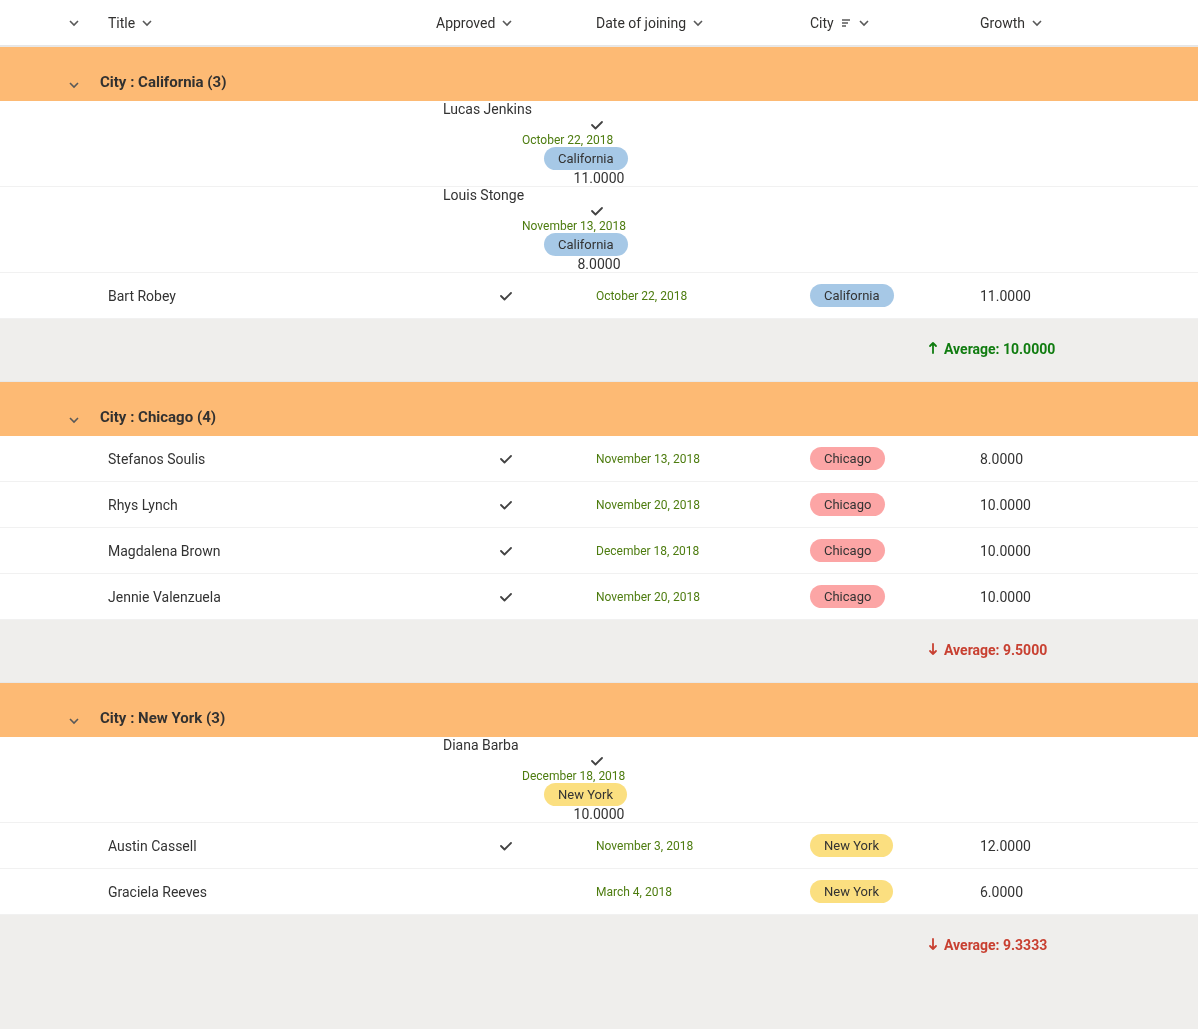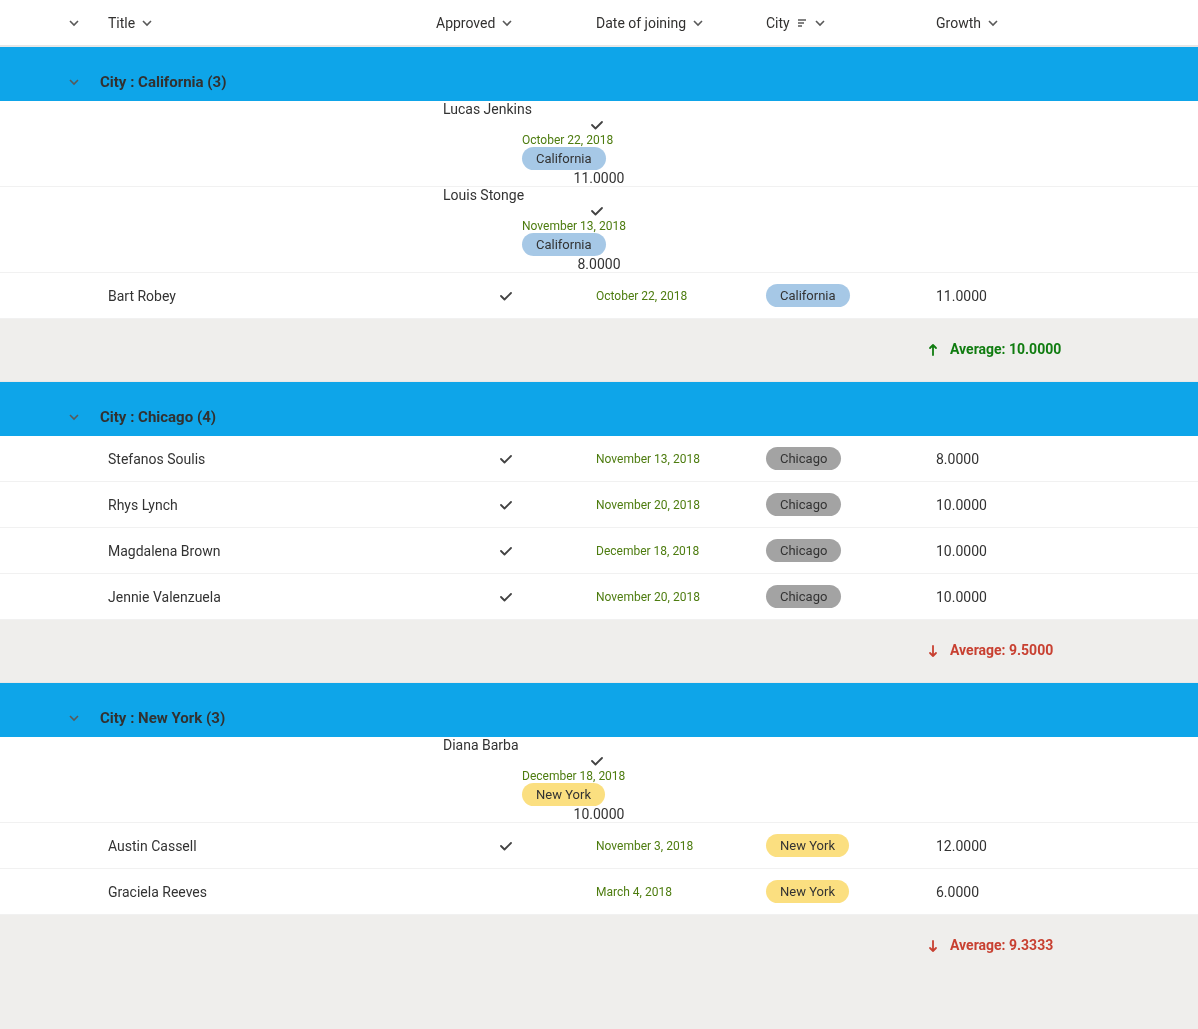--- a/index.html
+++ b/index.html
@@ -33,39 +33,39 @@
     .col {
       padding: 0 8px;
       display: flex;
       align-items: center;
       gap: 6px;
     }
     .col-expander { width: 100px; justify-content: flex-end; padding-right: 20px; }
     .col-title    { width: 328px; }
     .col-approved { width: 160px; }
     .col-date     { width: 170px; }
-    .col-city     { width: 170px; }
+    .col-city     { width: 170px; margin-left: 44px; }
     .col-growth   { flex: 1; }
     .header-cell {
       font-weight: 400;
       color: #323130;
     }
     .chevron-down {
       display: inline-block;
     }
     .chevron-down svg { width: 12px; height: 12px; display: block; }
     .chevron-down path { stroke: #595959; stroke-width: 1.6; fill: none; }
 
     .sort-lines-icon svg { width: 12px; height: 12px; display: block; }
     .sort-lines-icon path { stroke: #595959; stroke-width: 1.4; fill: none; }
 
     .group-header {
       display: flex;
-      align-items: center;
-      background: #0ea5e9;
+      align-items: flex-end;
+      background: #fdba74;
       padding-top: 26px;
       padding-bottom: 10px;
     }
     .group-header .group-title {
       font-weight: 700;
       font-size: 15px;
       color: #323130;
     }
     .group-header .chevron-slot {
       width: 100px;
@@ -88,34 +88,34 @@
     .check-icon path { stroke: #424242; stroke-width: 1.8; fill: none; stroke-linecap: round; stroke-linejoin: round; }
 
     .tag {
       display: inline-block;
       padding: 4px 14px;
       border-radius: 14px;
       font-size: 13px;
       color: #333;
     }
     .tag-california { background: #a6c8e6; }
-    .tag-chicago    { background: #a3a3a3; }
+    .tag-chicago    { background: #fca5a5; }
     .tag-newyork    { background: #fbdf80; }
 
     .summary-row {
       background: #efeeec;
       padding: 22px 0 24px;
       display: flex;
     }
     .summary-row .spacer { width: 928px; }
     .summary-text {
       font-weight: 700;
       display: flex;
-      align-items: flex-end;
-      gap: 12px;
+      align-items: flex-start;
+      gap: 6px;
     }
     .summary-up   { color: #107c10; }
     .summary-down { color: #c84031; }
     .arrow svg { width: 10px; height: 14px; display: block; }
     .arrow path { stroke-width: 1.8; fill: none; stroke-linecap: round; stroke-linejoin: round; }
     .arrow.up path   { stroke: #107c10; }
     .arrow.down path { stroke: #c84031; }
 
     .group-block { border-top: 1px solid #e8e8e8; }
 

